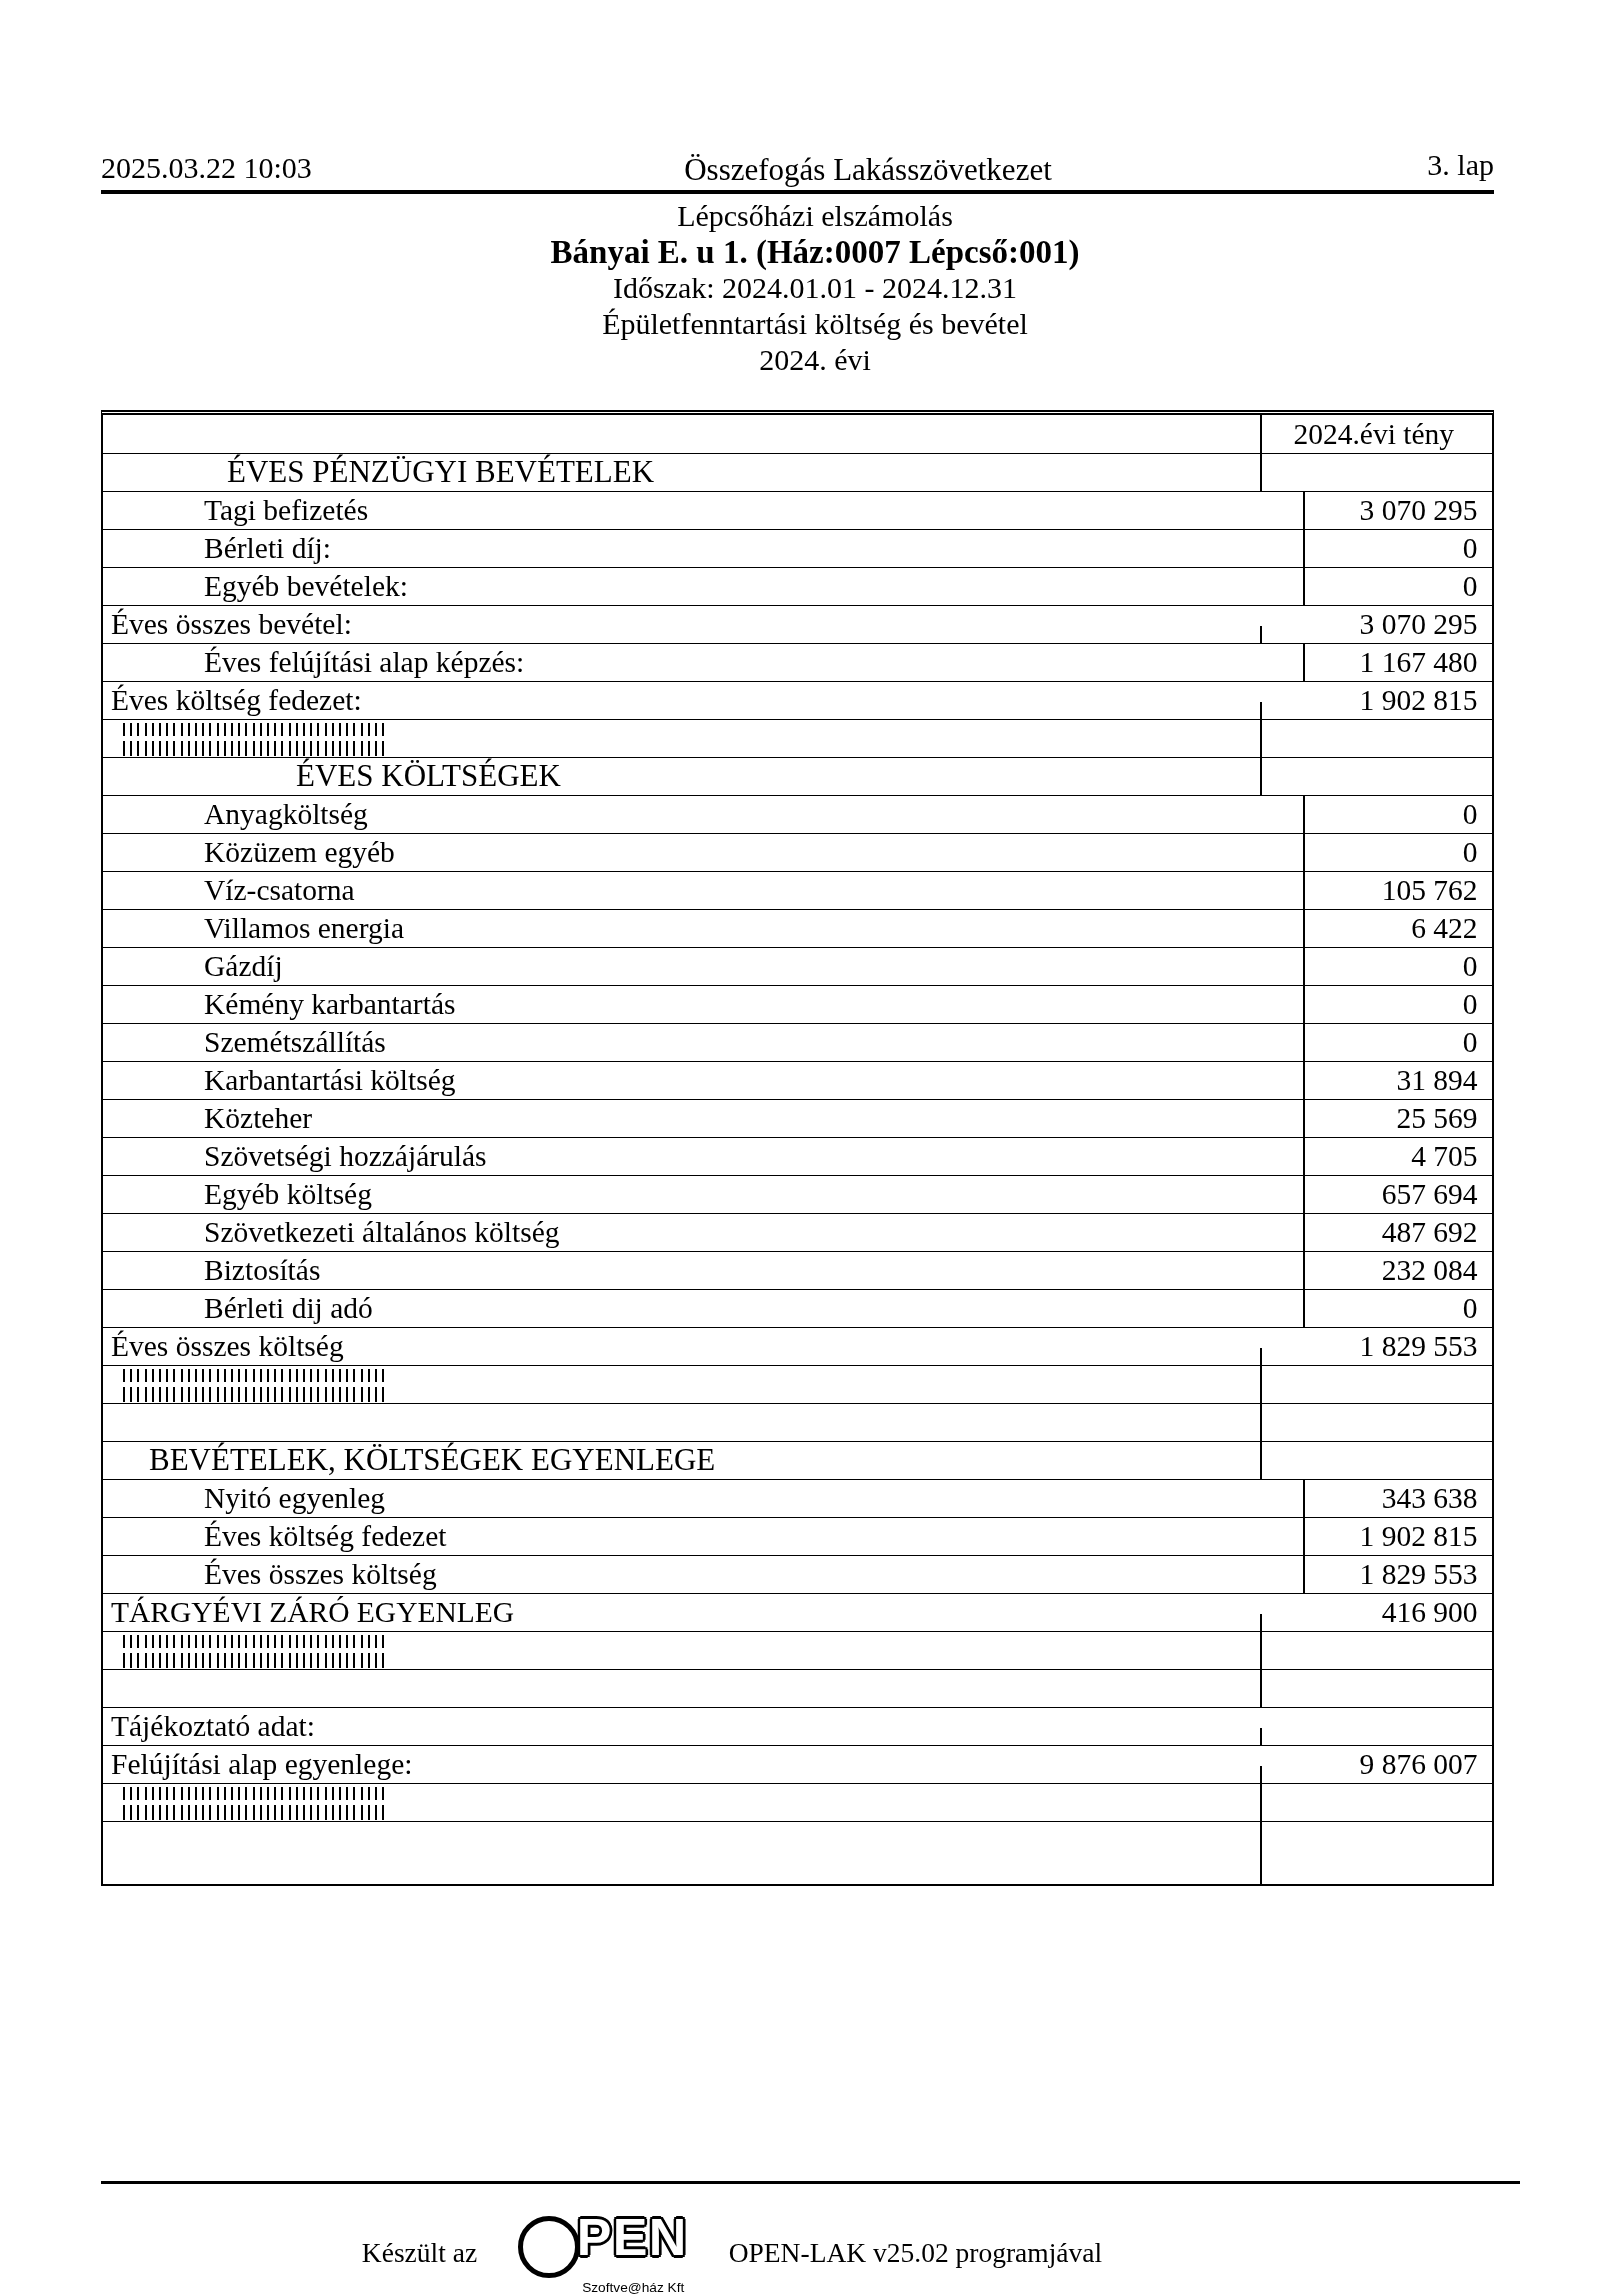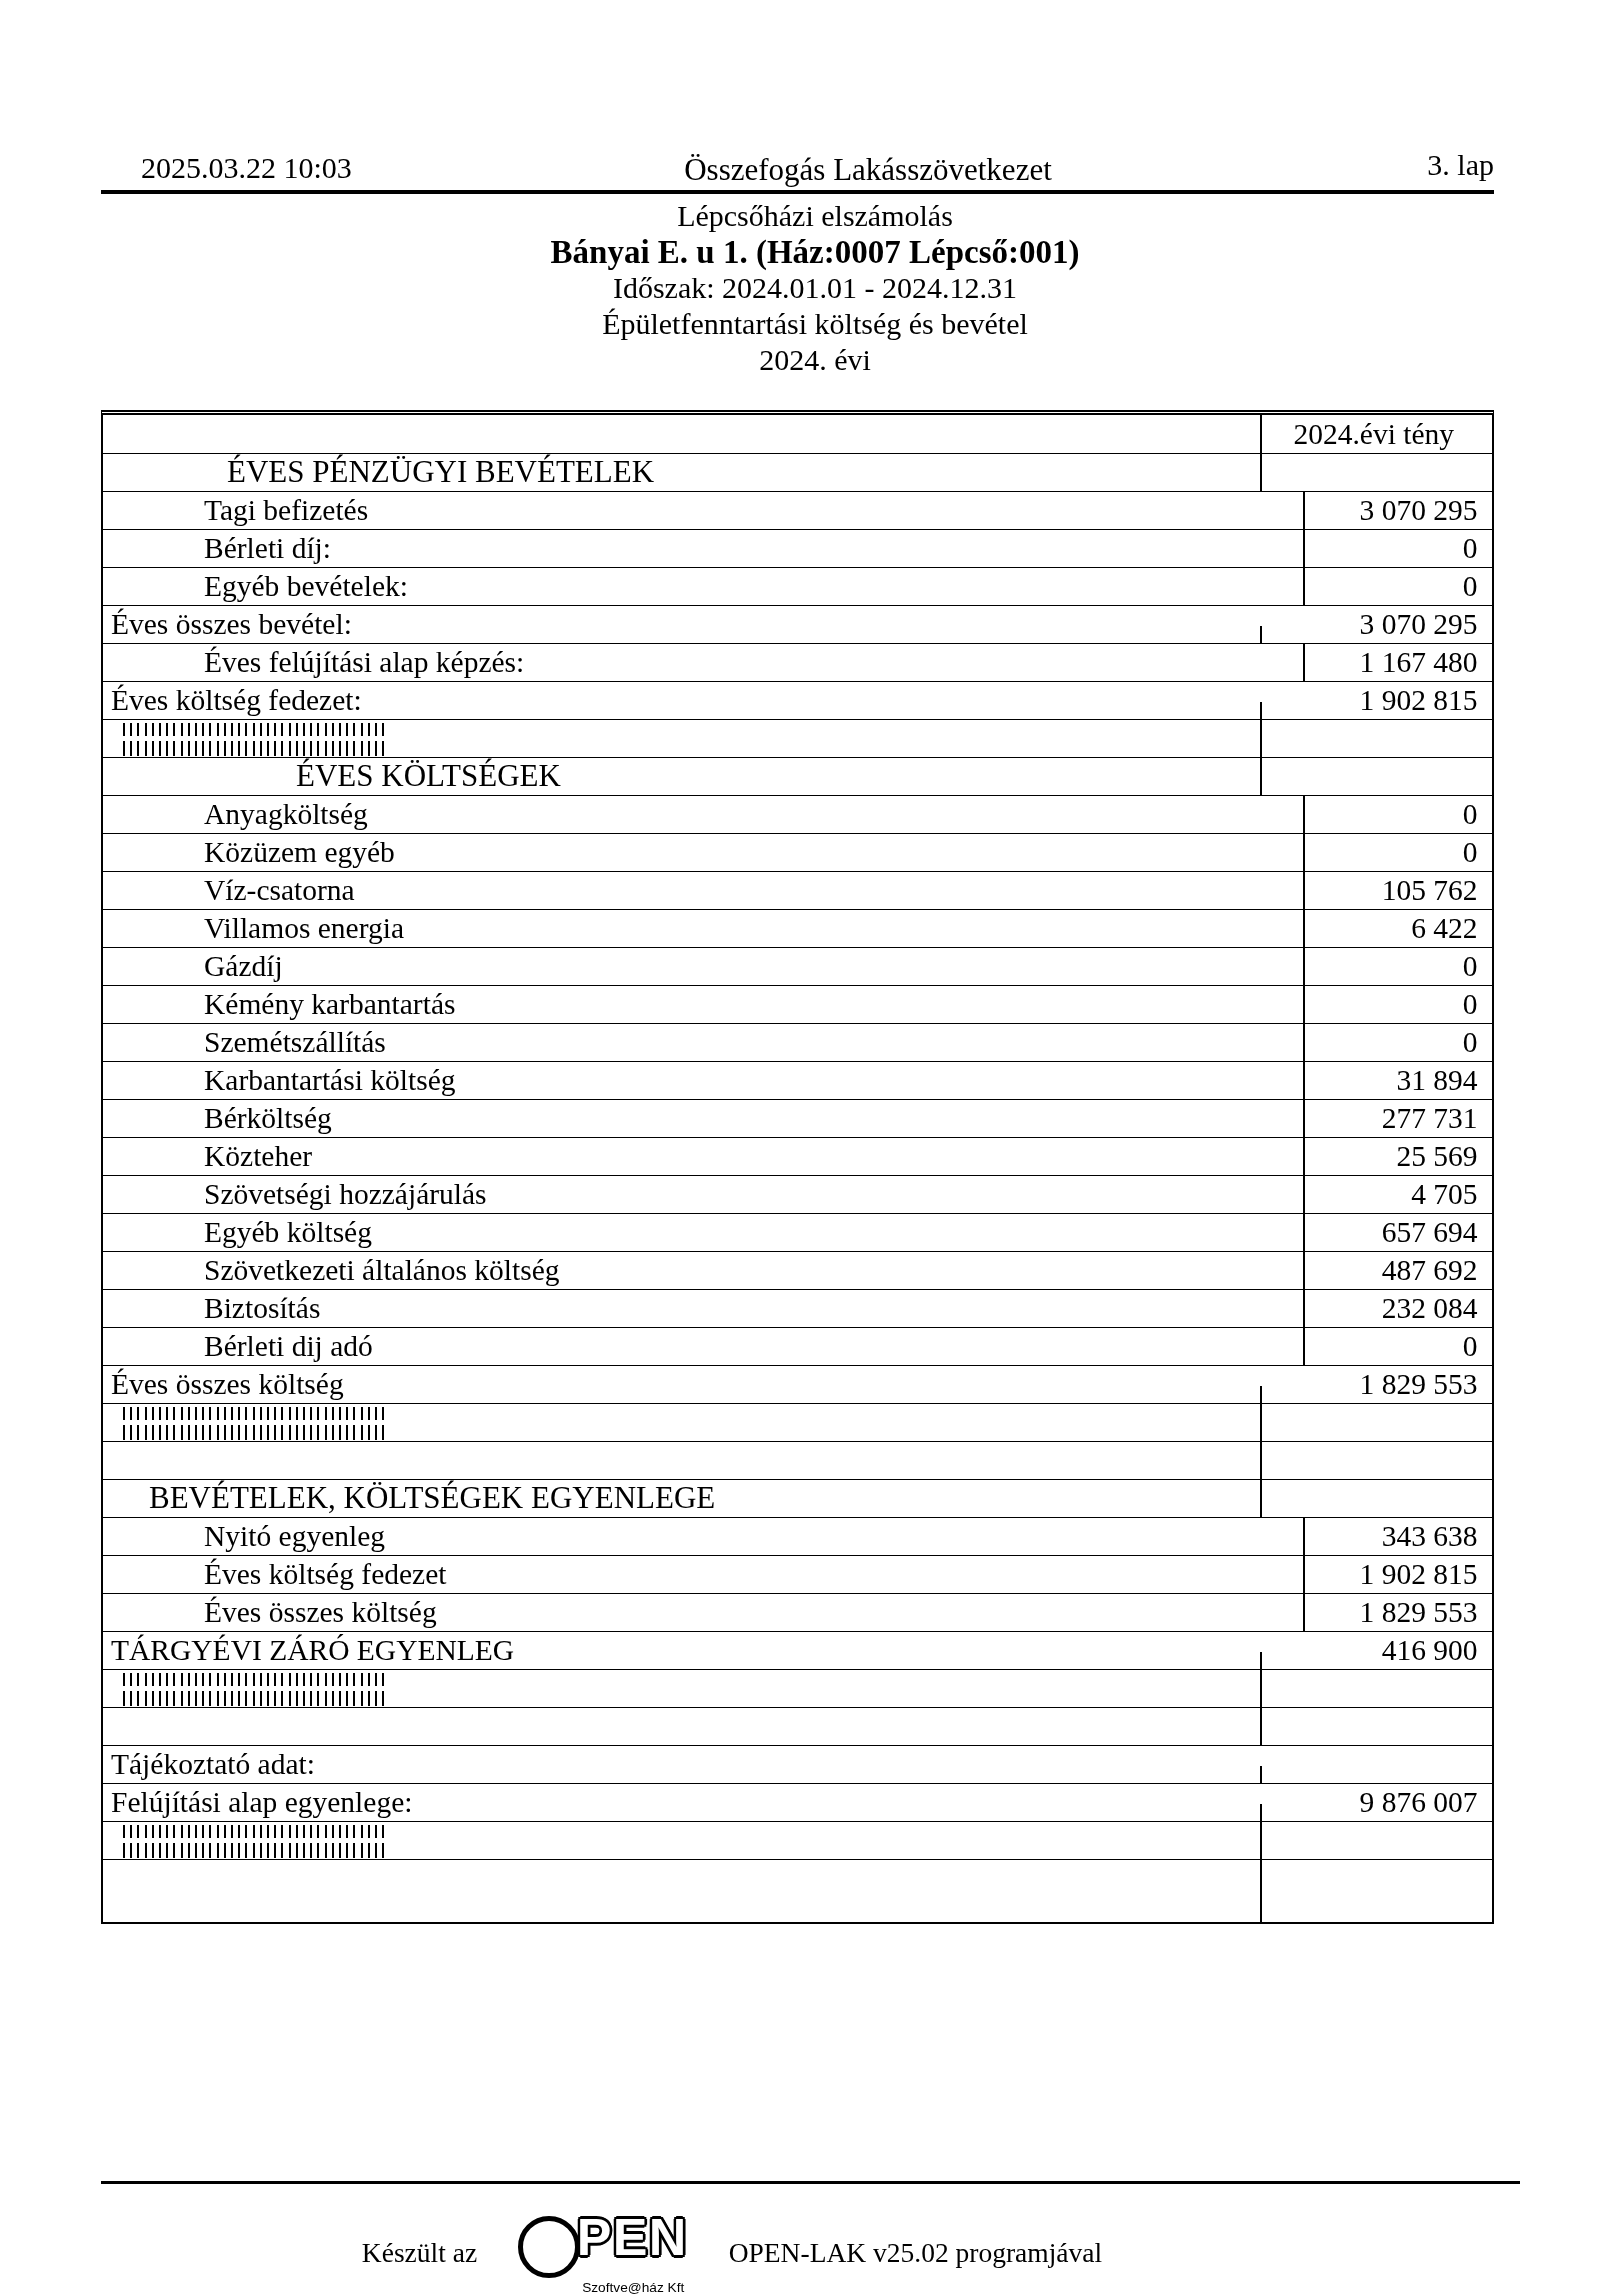--- a/index.html
+++ b/index.html
@@ -1,20 +1,20 @@
 <!DOCTYPE html>
 <html style="font-size:10.5px"><head>
 <meta charset="utf-8">
 <style>
   * { margin:0; padding:0; box-sizing:border-box; }
   html, body { width:1623px; height:2295px; background:#ffffff; }
   body { position:relative; font-family:"Liberation Serif", serif; color:#000; overflow:hidden; }
 
   
-  .hdr-date { position:absolute; left:101px; top:151px; font-size:30px; white-space:nowrap;margin-left:40px; }
+  .hdr-date { position:absolute; left:101px; top:151px; font-size:30px; white-space:nowrap; }
   .hdr-org  { position:absolute; left:868px; top:152px; transform:translateX(-50%); font-size:31px; white-space:nowrap; }
   .hdr-page { position:absolute; left:1494px; top:148px; transform:translateX(-100%); font-size:30px; white-space:nowrap; }
   .header-rule { position:absolute; left:101px; top:190px; width:1393px; height:3.9px; background:#000; }
 
   
   .doc-titles { position:absolute; left:815px; top:198px; transform:translateX(-50%);
                 text-align:center; font-size:30px; line-height:36px; white-space:nowrap; }
   .title-building { font-size:33px; font-weight:bold; }
 
   
@@ -224,28 +224,20 @@
 
   <div class="t-row">
     <div class="cell-l l-item">
         <span>Karbantartási költség</span>
       </div>
     <div class="cell-v">
         <span>31 894</span>
       </div>
   </div>
 
-  <div class="t-row">
-    <div class="cell-l l-item">
-        <span>Bérköltség</span>
-      </div>
-    <div class="cell-v">
-        <span>277 731</span>
-      </div>
-  </div>
 
   <div class="t-row">
     <div class="cell-l l-item">
         <span>Közteher</span>
       </div>
     <div class="cell-v">
         <span>25 569</span>
       </div>
   </div>
 

